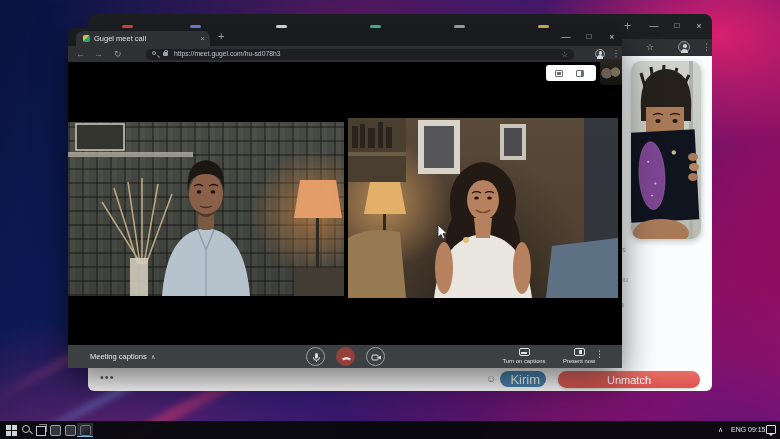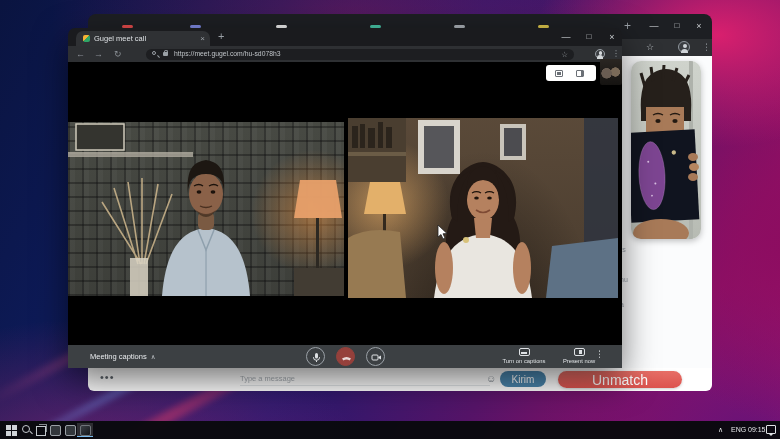--- a/index.html
+++ b/index.html
@@ -33,23 +33,23 @@
   .bavatar:after{content:"";position:absolute;left:2px;top:6.5px;width:7px;height:4px;border-radius:4px 4px 0 0;background:#cfd4d8;}
   .bpanel{position:absolute;left:620px;top:56px;width:92px;height:312px;background:#fbfcfd;}
   .bthumb{position:absolute;left:11px;top:5px;width:70px;height:178px;border-radius:10px;overflow:hidden;
     background:linear-gradient(180deg,#cfd3cc,#c2c6bf 60%,#b7bbb3);box-shadow:0 2px 6px rgba(0,0,0,.25);}
   .bfrag{position:absolute;left:0;width:20px;color:#9aa1a8;font-size:7px;}
   .bf0{top:190px}.bf1{top:220px}.bf2{top:245px}
   .bbar{position:absolute;left:88px;top:368px;width:624px;height:23px;background:#ffffff;border-radius:0 0 6px 6px;}
   .bdots{position:absolute;left:12px;top:3px;color:#5f666d;font-size:11px;letter-spacing:1px;}
   .binput{position:absolute;left:152px;top:4px;width:250px;height:14px;border-bottom:1px solid #e3e6e9;color:#aab0b6;font-size:7.5px;line-height:14px;}
   .bemoji{position:absolute;left:398px;top:4px;color:#8d949b;font-size:10px;line-height:14px;}
-  .kirim{position:absolute;left:412px;top:3px;width:46px;height:16px;border-radius:9px;background:#4a86ae;color:#fff;font-size:10px;text-align:center;line-height:16px;border:none;}
-  .unmatch{position:absolute;left:470px;top:3px;width:124px;height:17px;border-radius:9px;border:none;
-    background:linear-gradient(180deg,#e66e66,#dd534e);color:#fff;font-size:14px;line-height:17px;box-shadow:0 1px 3px rgba(0,0,0,.2);}
+  .kirim{position:absolute;left:412px;top:3px;width:46px;height:16px;border-radius:9px;background:#4a86ae;color:#fff;font-size:13px;text-align:right;line-height:16px;border:none;}
+  .unmatch{position:absolute;left:470px;top:3px;width:142px;height:17px;border-radius:9px;border:none;
+    background:linear-gradient(180deg,#e66e66,#dd534e);color:#fff;font-size:11px;line-height:17px;box-shadow:0 1px 3px rgba(0,0,0,.2);}
 
   
   .fwin{position:absolute;left:68px;top:28px;width:554px;height:340px;border-radius:7px 7px 0 0;overflow:hidden;box-shadow:0 12px 34px rgba(0,0,0,.55);}
   .tabstrip{position:absolute;left:0;top:0;width:100%;height:18px;background:#1a1b1e;}
   .tab{position:absolute;left:8px;top:3px;width:134px;height:15px;background:#2f3134;border-radius:7px 7px 0 0;}
   .favicon{position:absolute;left:7px;top:4px;width:7px;height:7px;border-radius:2px;background:linear-gradient(135deg,#f5b234 50%,#2fa667 50%);}
   .tabtitle{position:absolute;left:18px;top:3px;width:96px;color:#dde0e3;font-size:7.5px;white-space:nowrap;overflow:hidden;}
   .tabclose{position:absolute;right:5px;top:3px;color:#9aa0a6;font-size:8px;}
   .ftplus{position:absolute;left:150px;top:2px;color:#9aa0a6;font-size:11px;}
   .fctl{position:absolute;top:0;width:22px;height:18px;color:#c7cacd;font-size:9px;text-align:center;line-height:18px;}
@@ -176,21 +176,20 @@
         <ellipse cx="62" cy="116" rx="5" ry="4" fill="#a87a58"></ellipse>
         <ellipse cx="30" cy="172" rx="28" ry="14" fill="#a87a58"></ellipse>
       </svg>
     </div>
     <div class="bfrag bf0">rs</div>
     <div class="bfrag bf1">nu</div>
     <div class="bfrag bf2">a</div>
   </div>
   <div class="bbar">
     <div class="bdots">•••</div>
-    <div class="binput">Type a message</div>
     <div class="bemoji">☺</div>
     <button class="kirim">Kirim</button>
     <button class="unmatch">Unmatch</button>
   </div>
 
   <div class="fwin">
     <div class="tabstrip">
       <div class="tab">
         <div class="favicon"></div>
         <div class="tabtitle">Gugel meet call</div>

